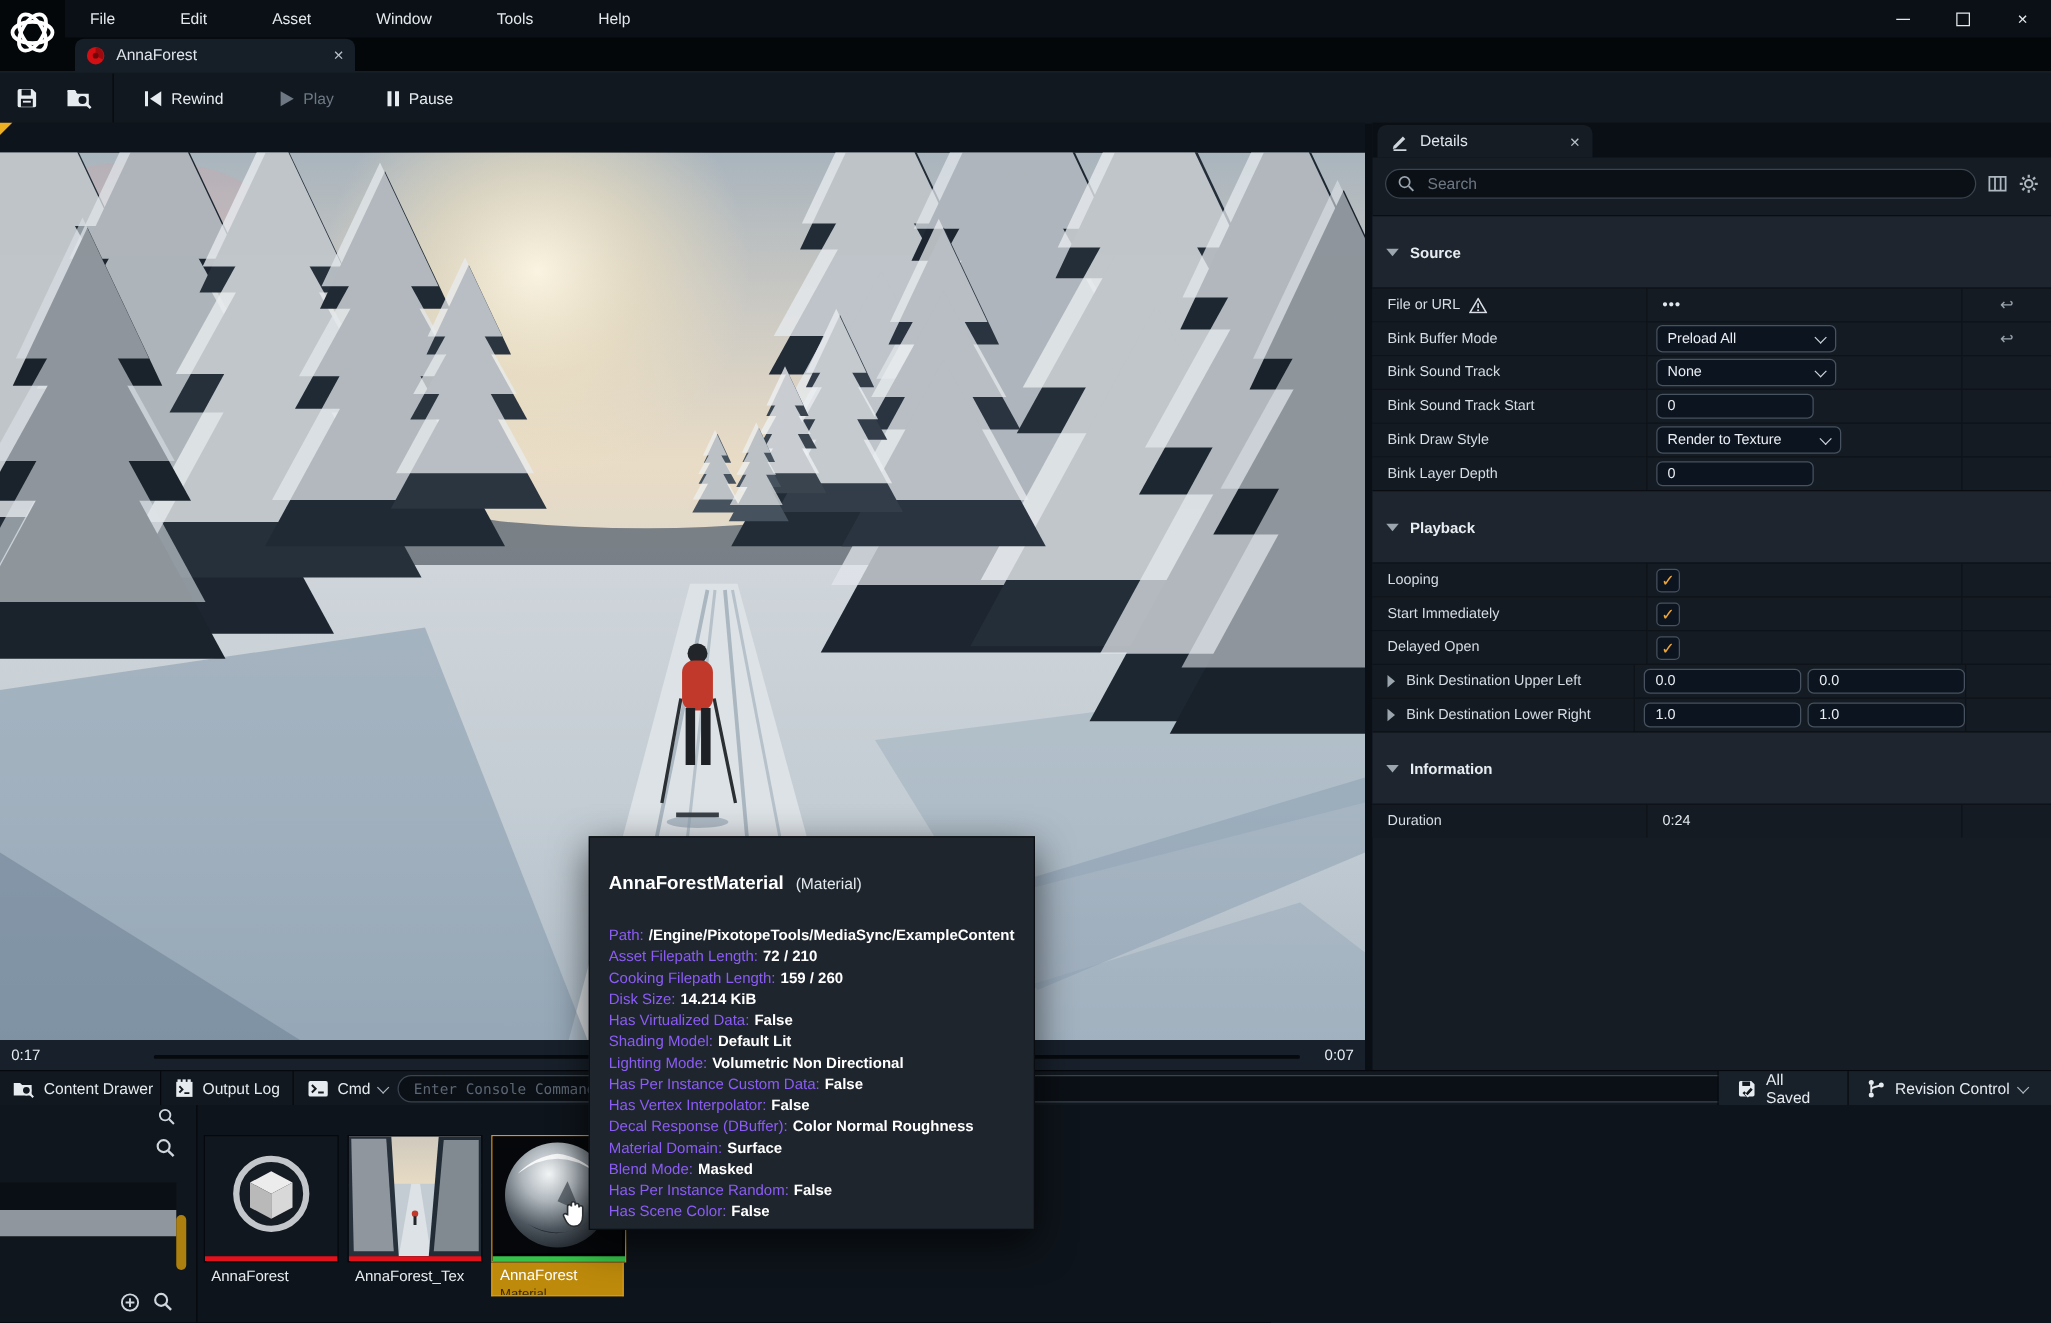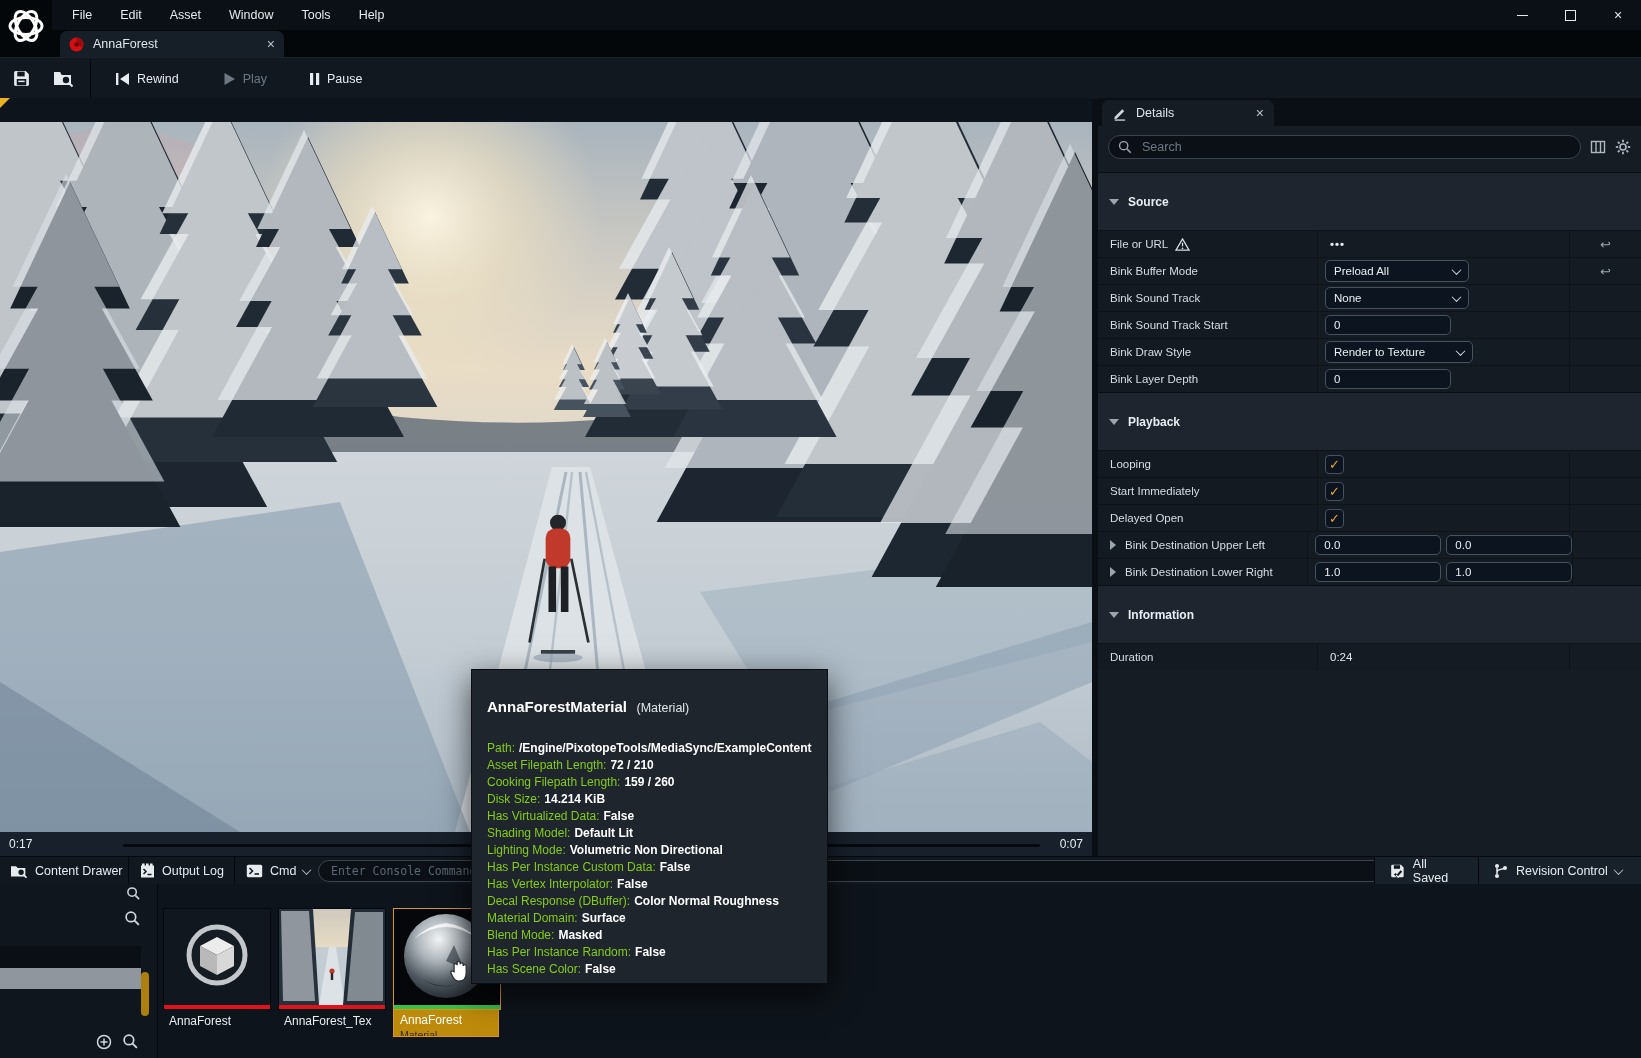--- a/index.html
+++ b/index.html
@@ -2,21 +2,21 @@
 <html><head>
 <meta charset="utf-8">
 <style>
   html,body{margin:0;padding:0;background:#04070a;}
   body{font-family:"Liberation Sans","DejaVu Sans",sans-serif;color:#dfe5ea;}
   #app{position:relative;width:1641px;height:1058px;overflow:hidden;background:#0a0f15;}
   svg{display:block}
 
   
   .titlebar{position:absolute;left:0;top:0;width:1641px;height:30px;background:#0b1016;display:flex;align-items:center;}
-  .menus{display:flex;margin-left:58px;}
+  .menus{display:flex;margin-left:58px;gap:24px;}
   .menu-item{padding:5px 14px;font-size:12.5px;color:#e4e9ed;cursor:default;}
   .win-controls{margin-left:auto;display:flex;align-items:center;gap:30px;margin-right:14px;}
   .win-btn{width:18px;height:18px;display:flex;align-items:center;justify-content:center;color:#e4e9ed;font-size:14px;}
   .min-glyph{width:11px;height:0;border-top:1.6px solid #e4e9ed;}
   .max-glyph{width:9px;height:9px;border:1.5px solid #e4e9ed;}
   .logo-box{position:absolute;left:0;top:0;width:52px;height:52px;background:#04070a;display:flex;align-items:center;justify-content:center;z-index:6;}
 
   
   .tabstrip{position:absolute;left:0;top:30px;width:1641px;height:27px;background:#04070a;}
   .main-tab{position:absolute;left:60px;top:1px;width:206px;height:26px;background:#161e27;border-radius:7px 7px 0 0;display:flex;align-items:center;gap:9px;padding:0 9px;font-size:12.5px;}
@@ -92,21 +92,21 @@
   .tile-sub{font-size:10.5px;color:rgba(20,14,2,.8);padding:0 6px;line-height:10px;}
   .itemsbar{position:absolute;left:157px;bottom:0;width:1484px;height:20px;background:#10161d;border-top:1px solid #05080c;display:flex;align-items:center;}
   .items-count{margin-left:15px;font-size:12px;color:#c9d0d7;}
 
   
   .tooltip{position:absolute;left:471px;top:669px;width:357px;height:315px;background:#1e252d;border:1px solid #0a0e12;box-shadow:0 10px 30px rgba(0,0,0,.65);z-index:50;padding:28px 0 0 15px;box-sizing:border-box;}
   .tt-title-row{margin-bottom:24px;}
   .tt-title{font-size:15px;font-weight:bold;color:#fff;}
   .tt-subtitle{font-size:12.5px;color:#e3e8ec;margin-left:5px;}
   .tt-line{font-size:12px;line-height:17px;white-space:nowrap;overflow:hidden;}
-  .tt-label{color:#84cc16;text-align:center;}
+  .tt-label{color:#8b5cf6;text-align:center;}
   .tt-value{color:#fff;font-weight:bold;margin-left:4px;}
 
   .cursor-hand{position:absolute;left:449px;top:958px;z-index:60;}
 </style>
 </head>
 <body>
 
 <div id="app">
 
   <div class="titlebar">

